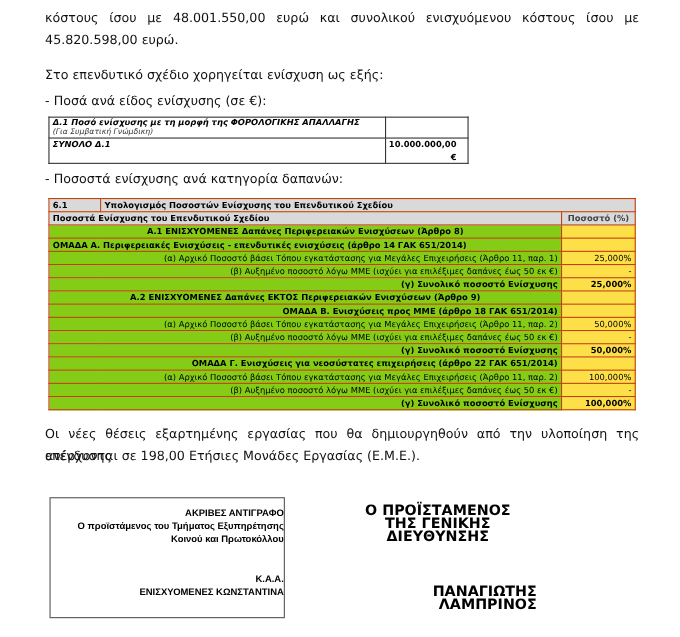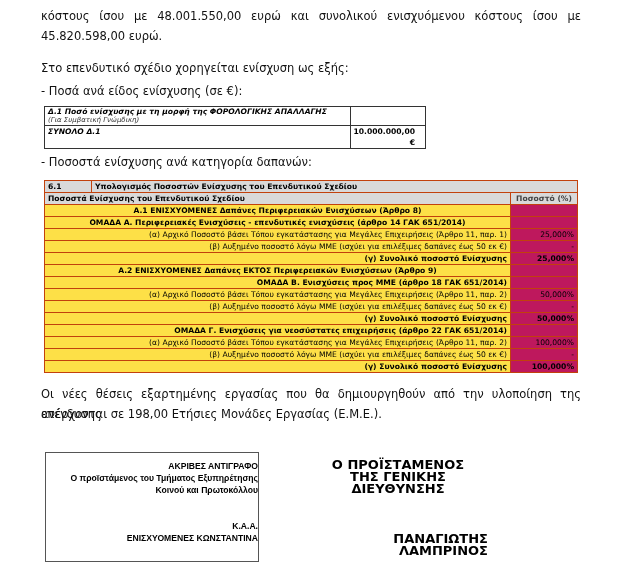--- a/index.html
+++ b/index.html
@@ -32,26 +32,26 @@
     .t-d1 .tot { font-weight: bold; font-style: italic; font-size: 7.6px; line-height: 11px; }
     .t-d1 .amt { font-weight: bold; font-size: 7.6px; text-align: right; padding-right: 10px; line-height: 11px; vertical-align: middle; }
 
     
     .t-main {
       position: absolute; left: 44px; top: 180px; width: 534px;
       border-collapse: collapse; font-family: "DejaVu Sans", sans-serif; font-size: 7.6px;
     }
     .t-main td { border: 1px solid #c2410c; padding: 0 3px; height: 11px; line-height: 11px; white-space: nowrap; }
     .t-main tr.hdr td { background: #d9d9d9; font-weight: bold; }
-    .t-main tr.grey td { background: #fde047; }
-    .t-main td.b { font-weight: bold; text-align: center; }
+    .t-main tr.grey td { background: #84cc16; }
+    .t-main td.b { font-weight: bold; }
     .t-main td.c { text-align: center; }
     .t-main td.r { text-align: right; }
     .t-main td.val { width: 60px; text-align: right; background: #fff; }
-    .t-main tr.grey td.val { background: #be185d; }
+    .t-main tr.grey td.val { background: #fde047; }
     .t-main td.valhdr { width: 60px; text-align: center; font-weight: normal; color: #444; background: #fff; }
     .t-main td.white { background: #fff; }
 
     
     .stamp {
       position: absolute; left: 45px; top: 452px; width: 214px; height: 110px;
       border: 1px solid #555; box-sizing: border-box;
       font-family: "Liberation Sans", sans-serif; font-weight: bold; font-size: 8.6px;
       text-align: right; line-height: 12px;
     }

